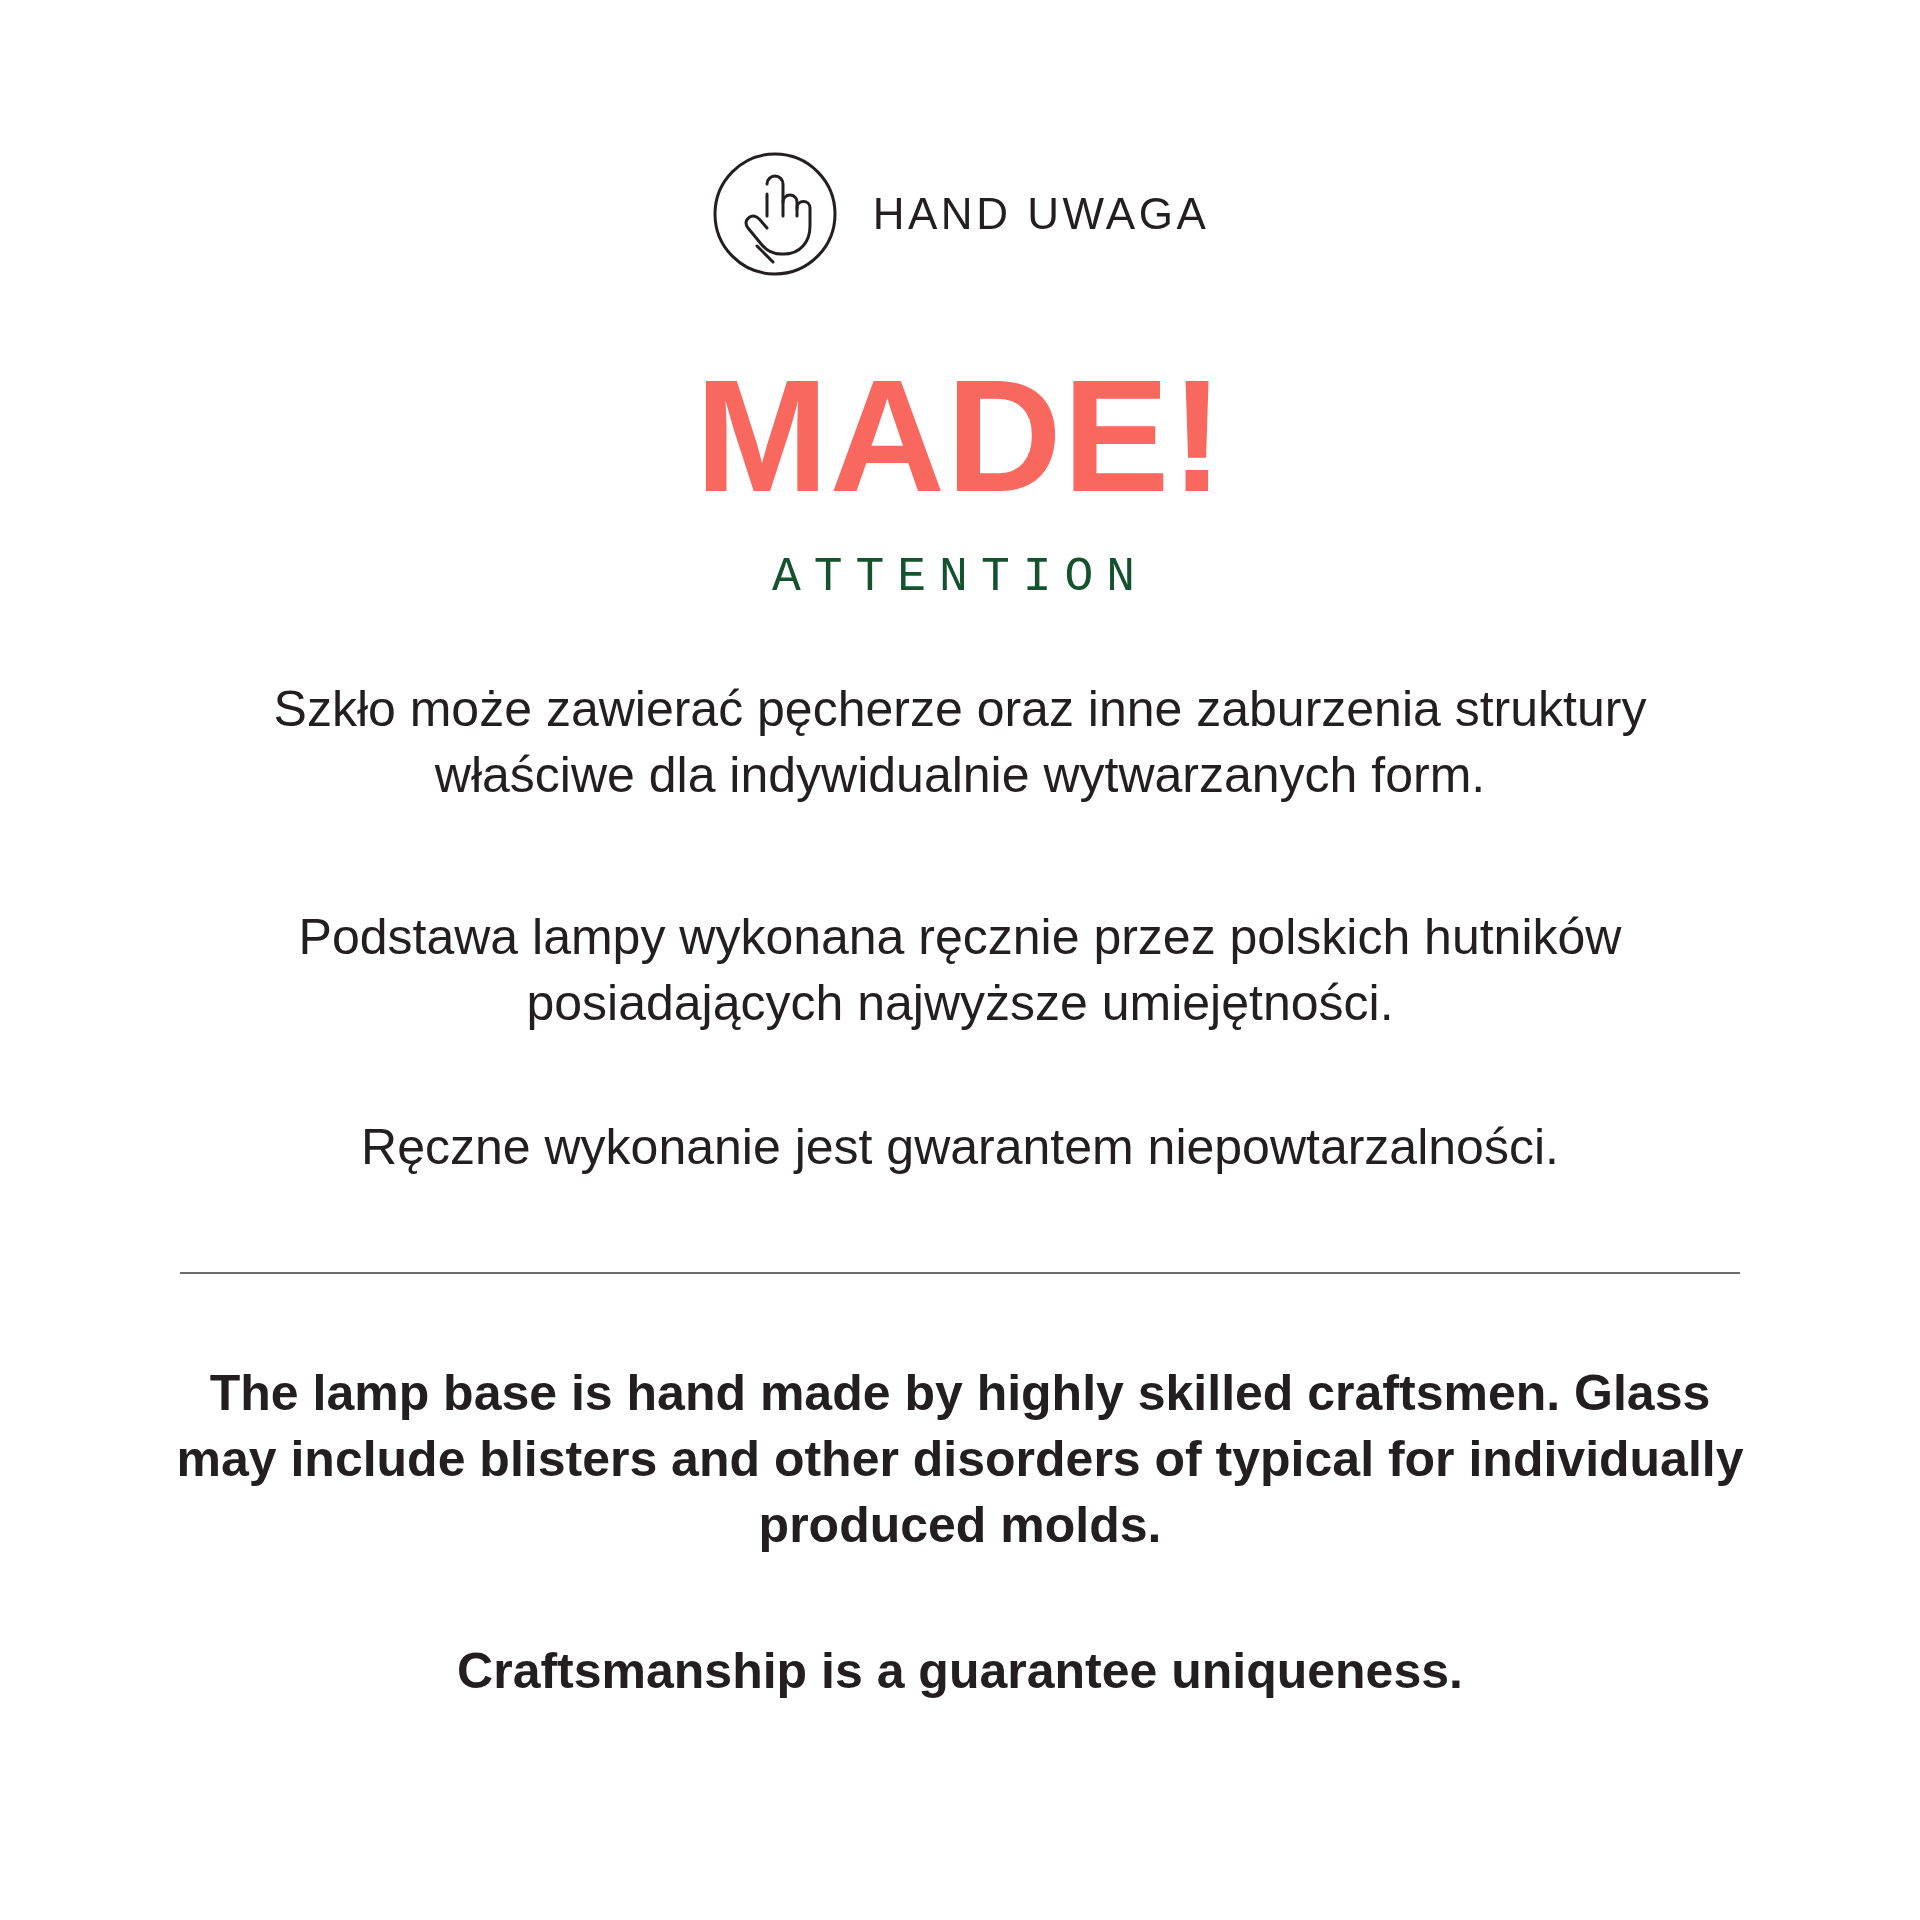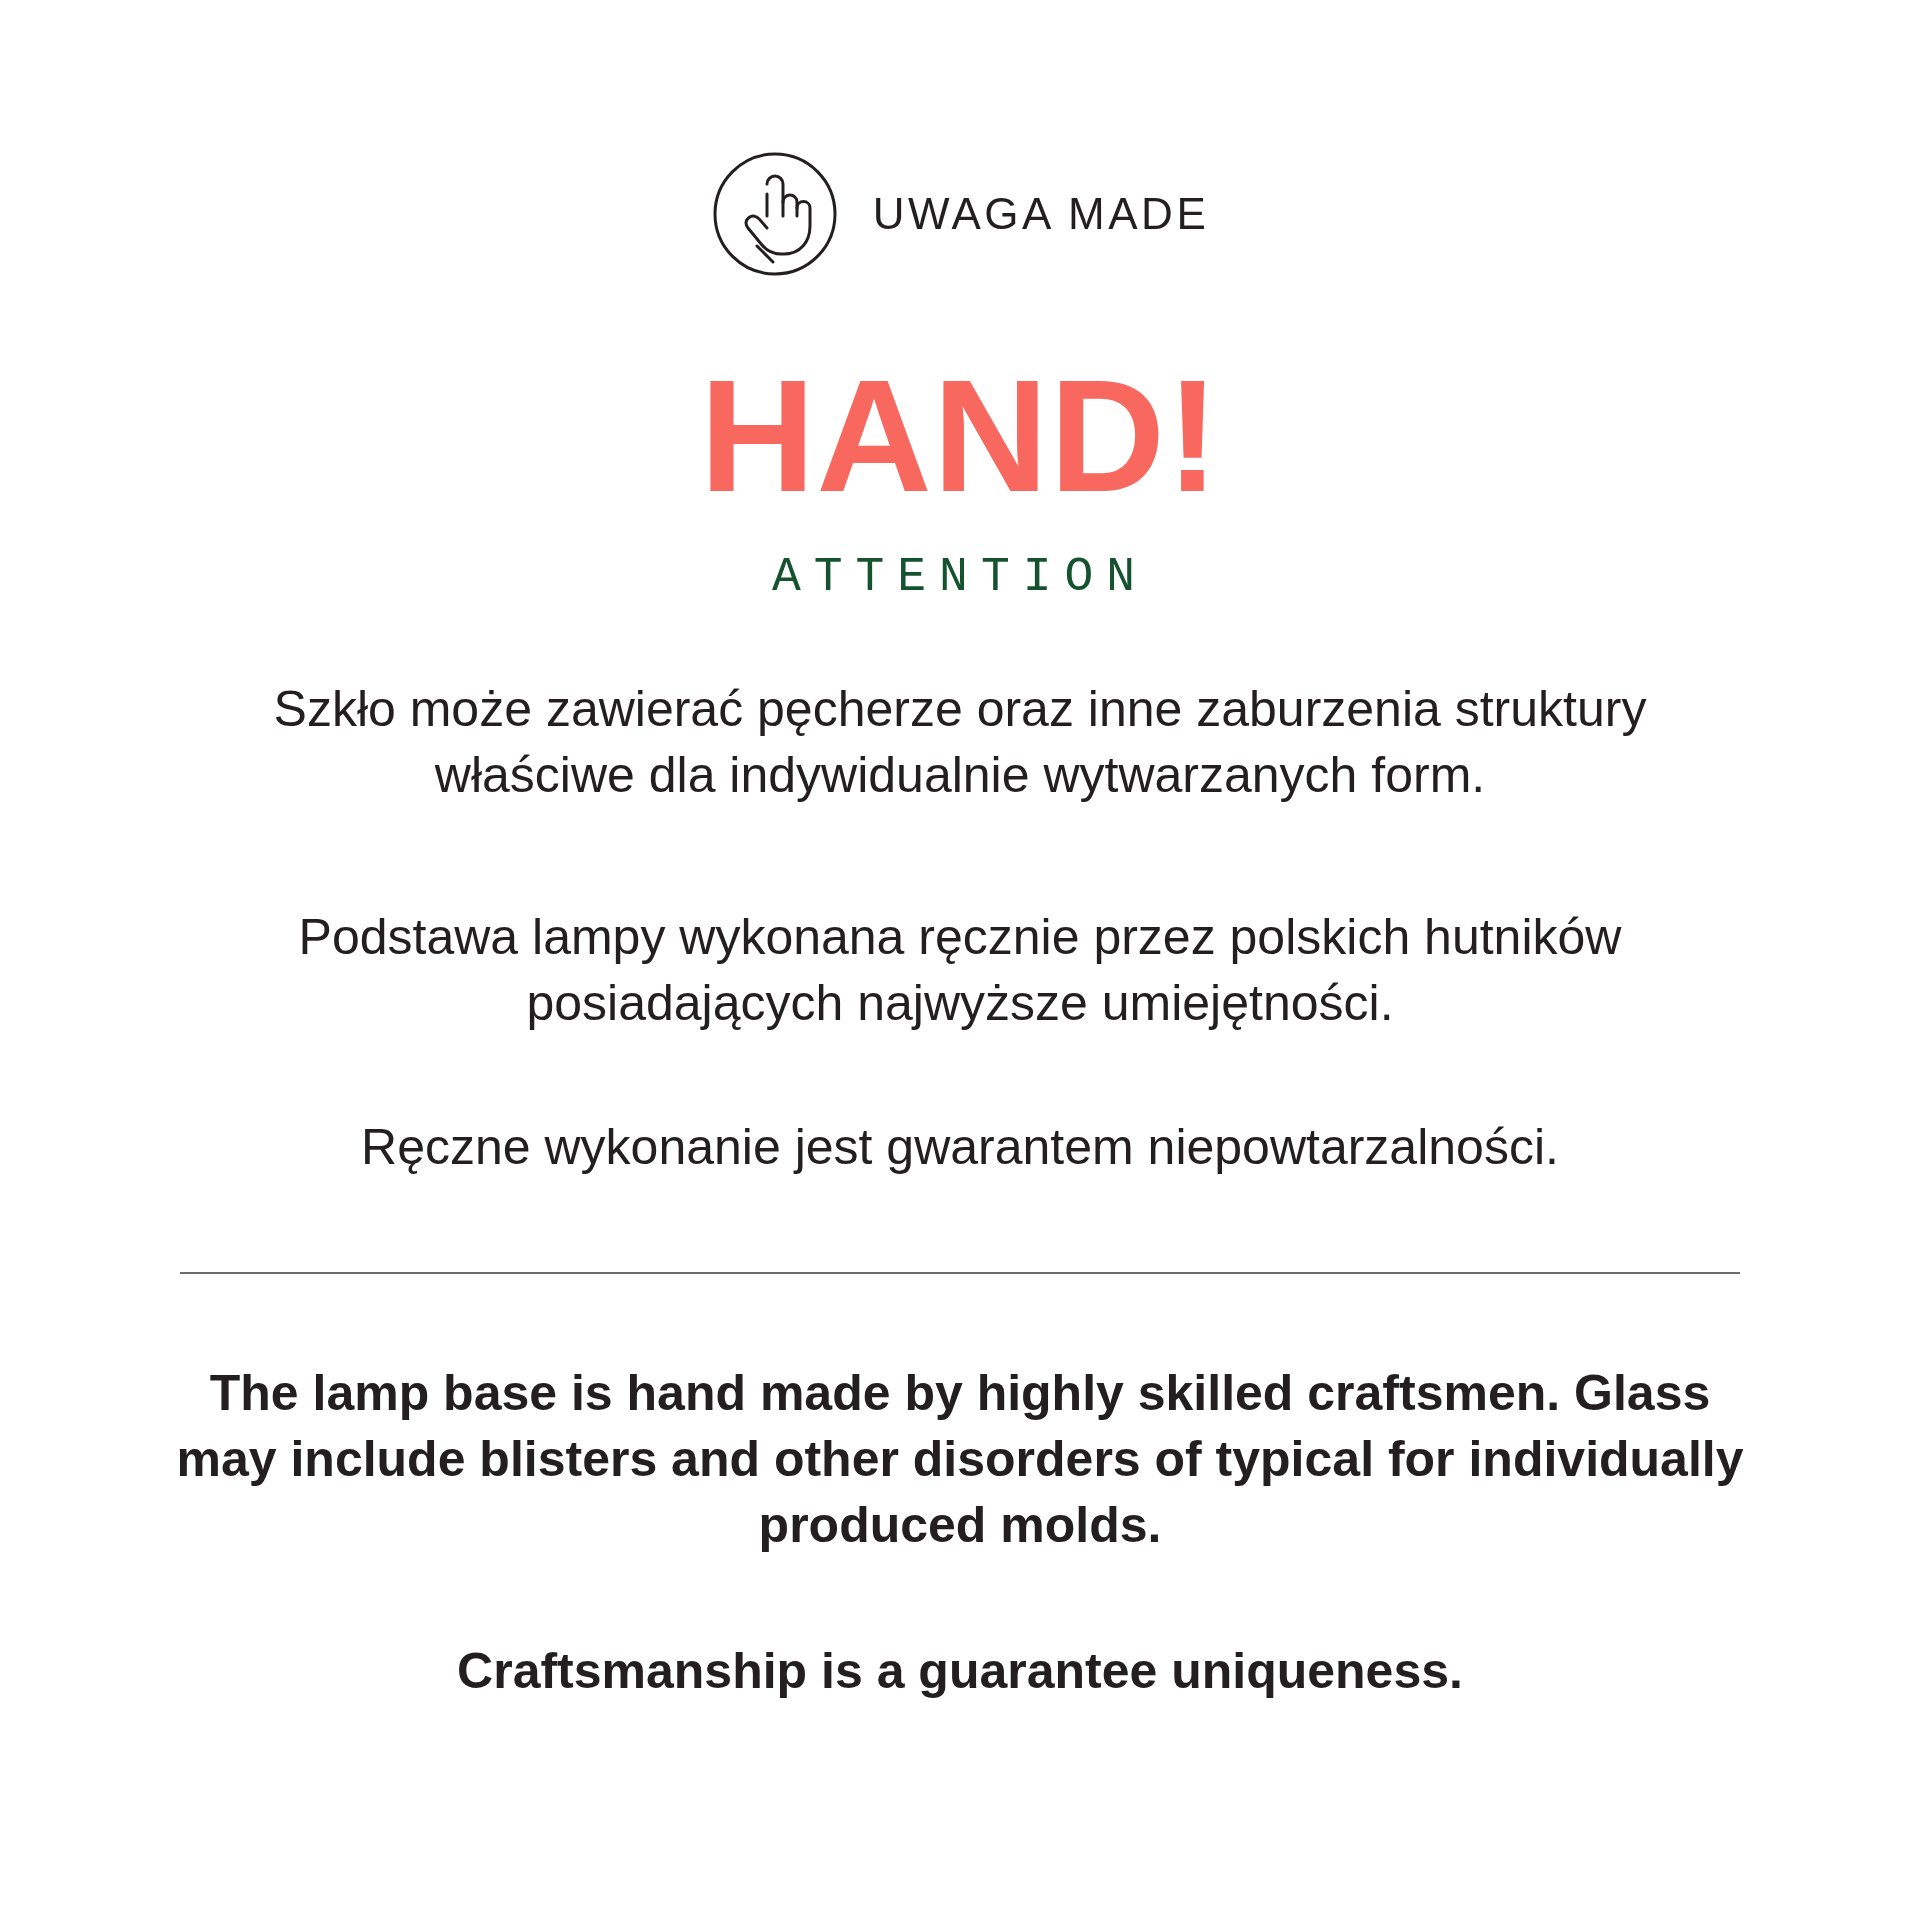--- a/index.html
+++ b/index.html
@@ -109,24 +109,24 @@
         <circle cx="64" cy="64" r="60" fill="none" stroke="#231f20" stroke-width="3"></circle>
         <g fill="none" stroke="#231f20" stroke-width="3" stroke-linecap="round" stroke-linejoin="round">
           <path d="M56 34c0-4.4 3.6-8 8-8s8 3.6 8 8v32"></path>
           <path d="M72 52c0-4 3.2-7 7-7s7 3 7 7v14"></path>
           <path d="M86 58c0-4 3-6.5 6.5-6.5S99 54 99 58v18c0 16-10 28-26 28H70c-9 0-14-3-19-9L37 78c-3-3.5-2.5-8 1-10.5 3.4-2.4 7.6-1.6 10.3 1.6L56 78"></path>
           <path d="M56 66V44"></path>
         </g>
         <path d="M46 96 L62 112" stroke="#231f20" stroke-width="3" stroke-linecap="round"></path>
       </svg>
     </span>
-    <span class="handmade-label">UWAGA MADE</span>
+    <span class="handmade-label">HAND UWAGA</span>
   </div>
 
-  <div class="headline">HAND!</div>
+  <div class="headline">MADE!</div>
   <div class="subhead">ATTENTION</div>
 
   <div class="para para-pl-2">Szkło może zawierać pęcherze oraz inne zaburzenia struktury właściwe dla indywidualnie wytwarzanych form.</div>
   <div class="para para-pl-1">Podstawa lampy wykonana ręcznie przez polskich hutników posiadających najwyższe umiejętności.</div>
   <div class="para para-bold">Ręczne wykonanie jest gwarantem niepowtarzalności.</div>
 
   <div class="divider"></div>
 
   <div class="para para-en-1">The lamp base is hand made by highly skilled craftsmen. Glass may include blisters and other disorders of typical for individually produced molds.</div>
   <div class="para para-en-bold">Craftsmanship is a guarantee uniqueness.</div>

